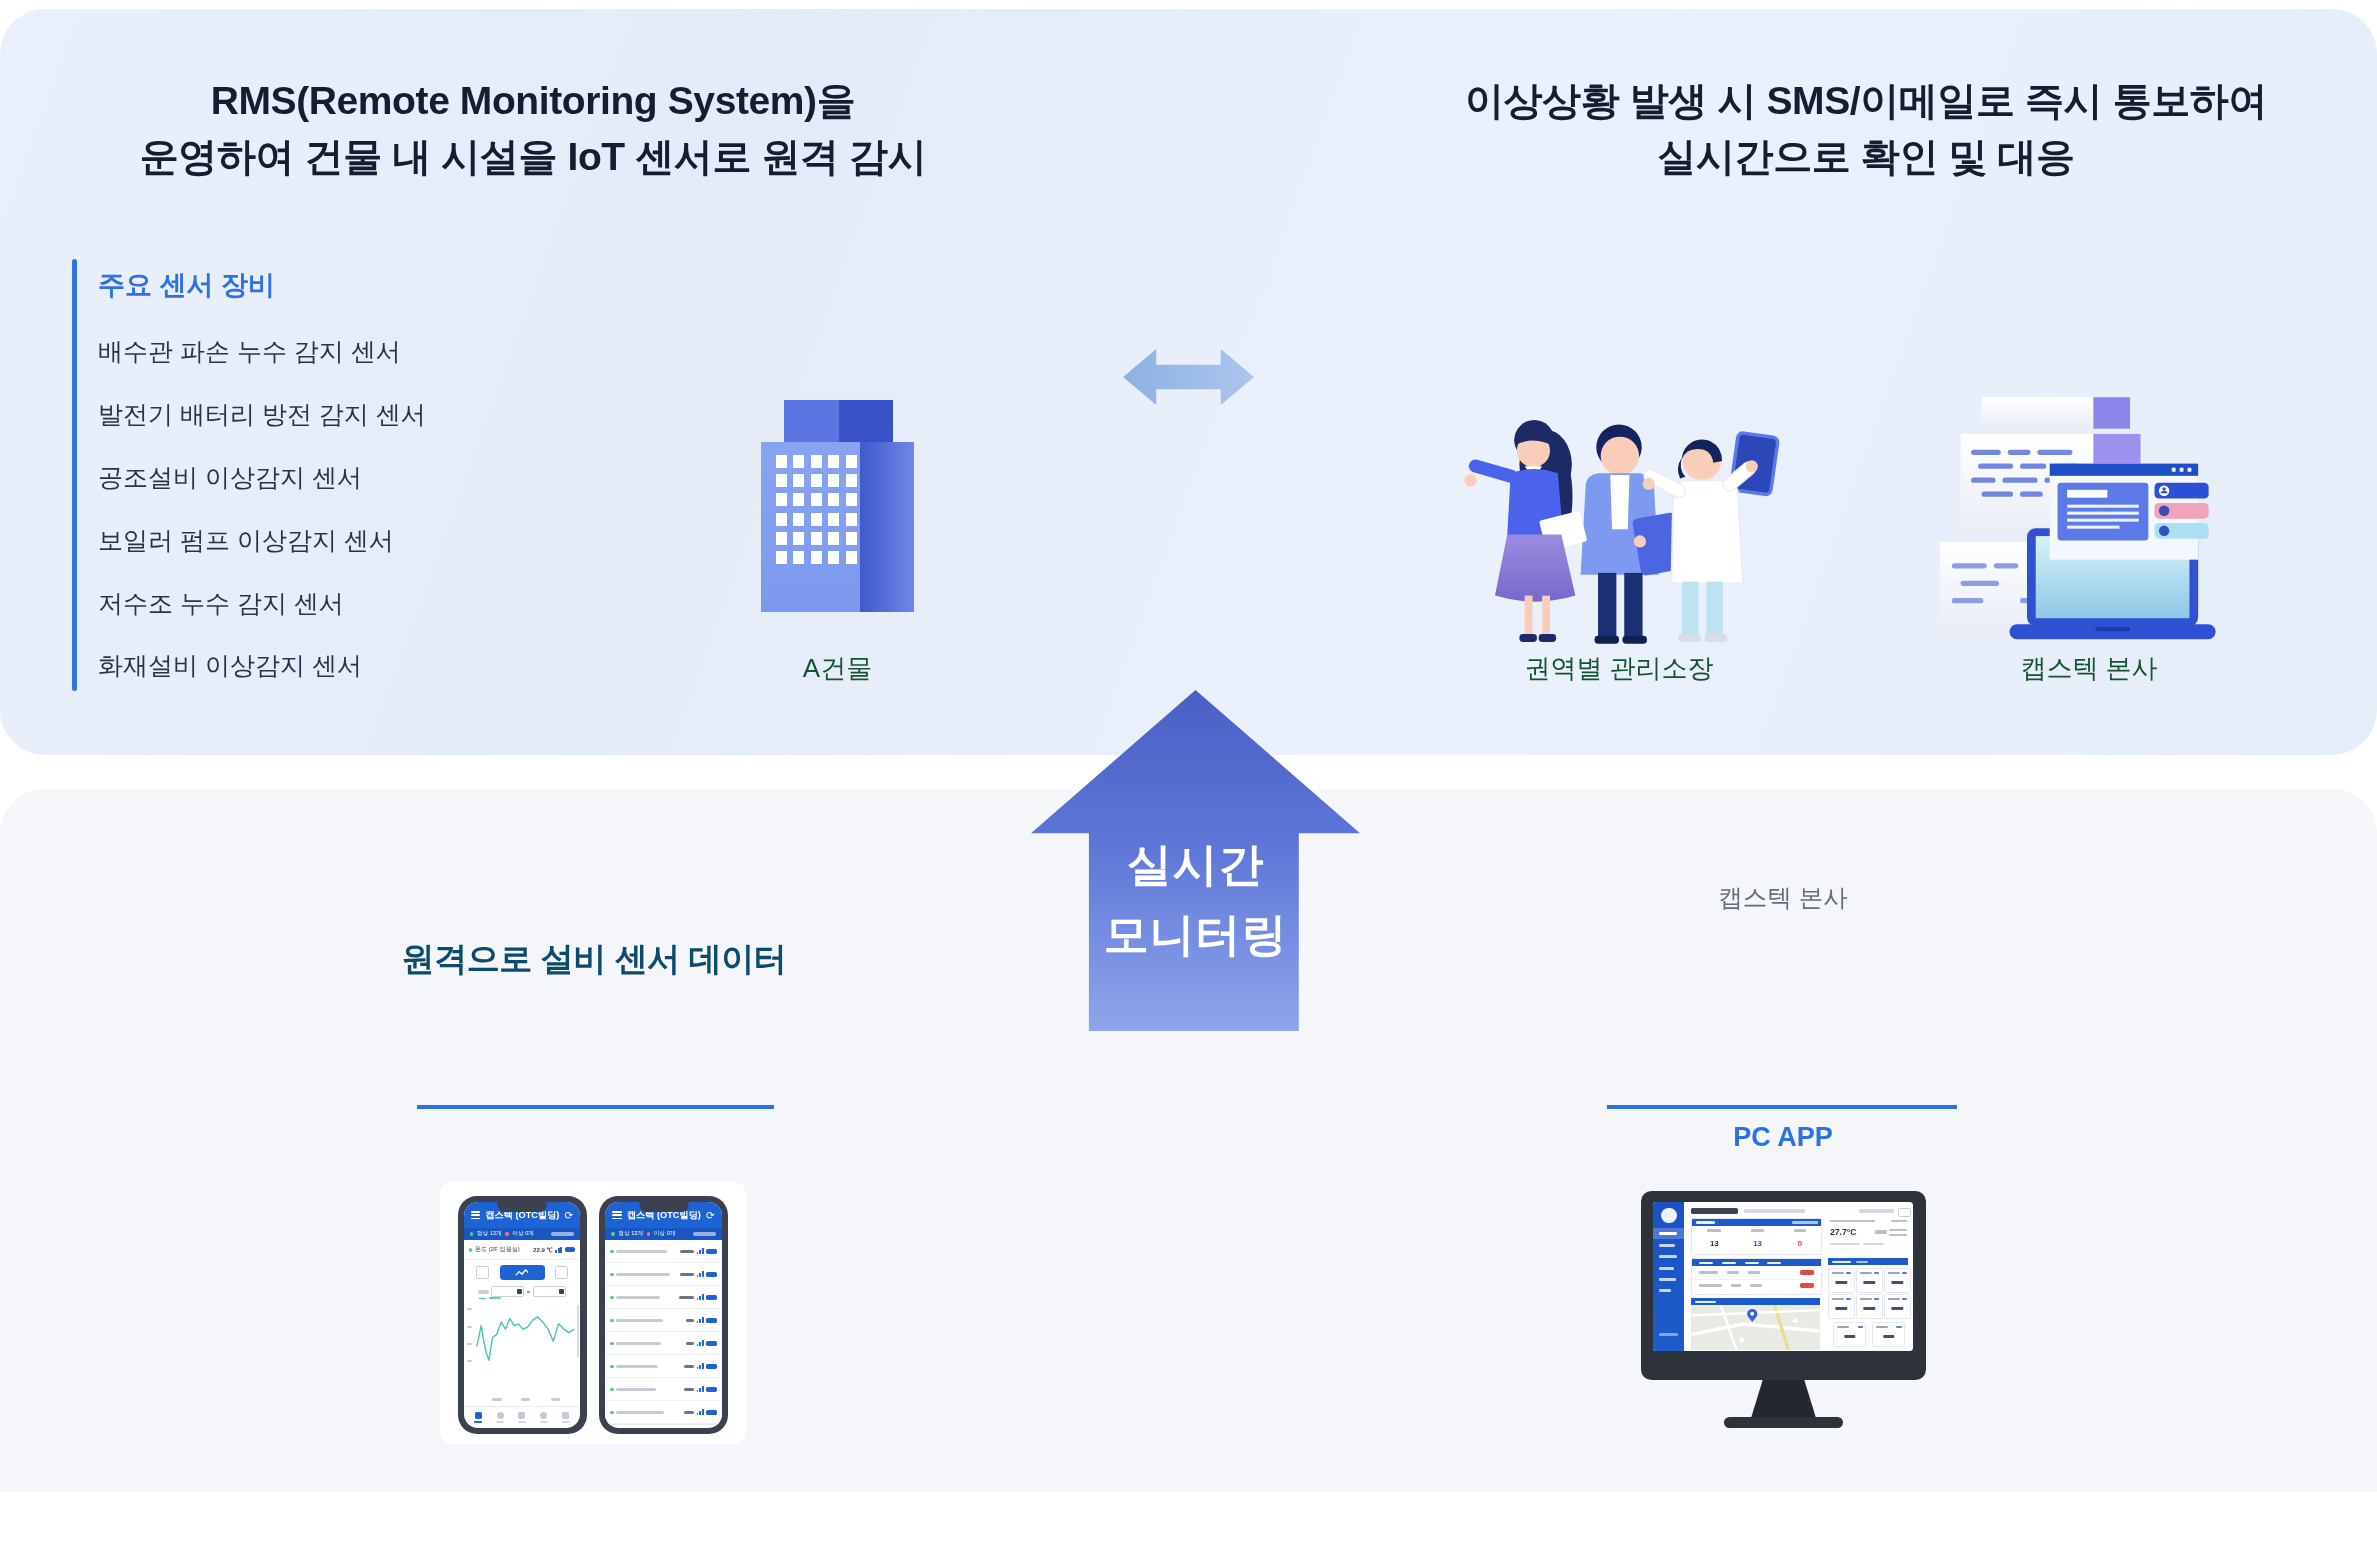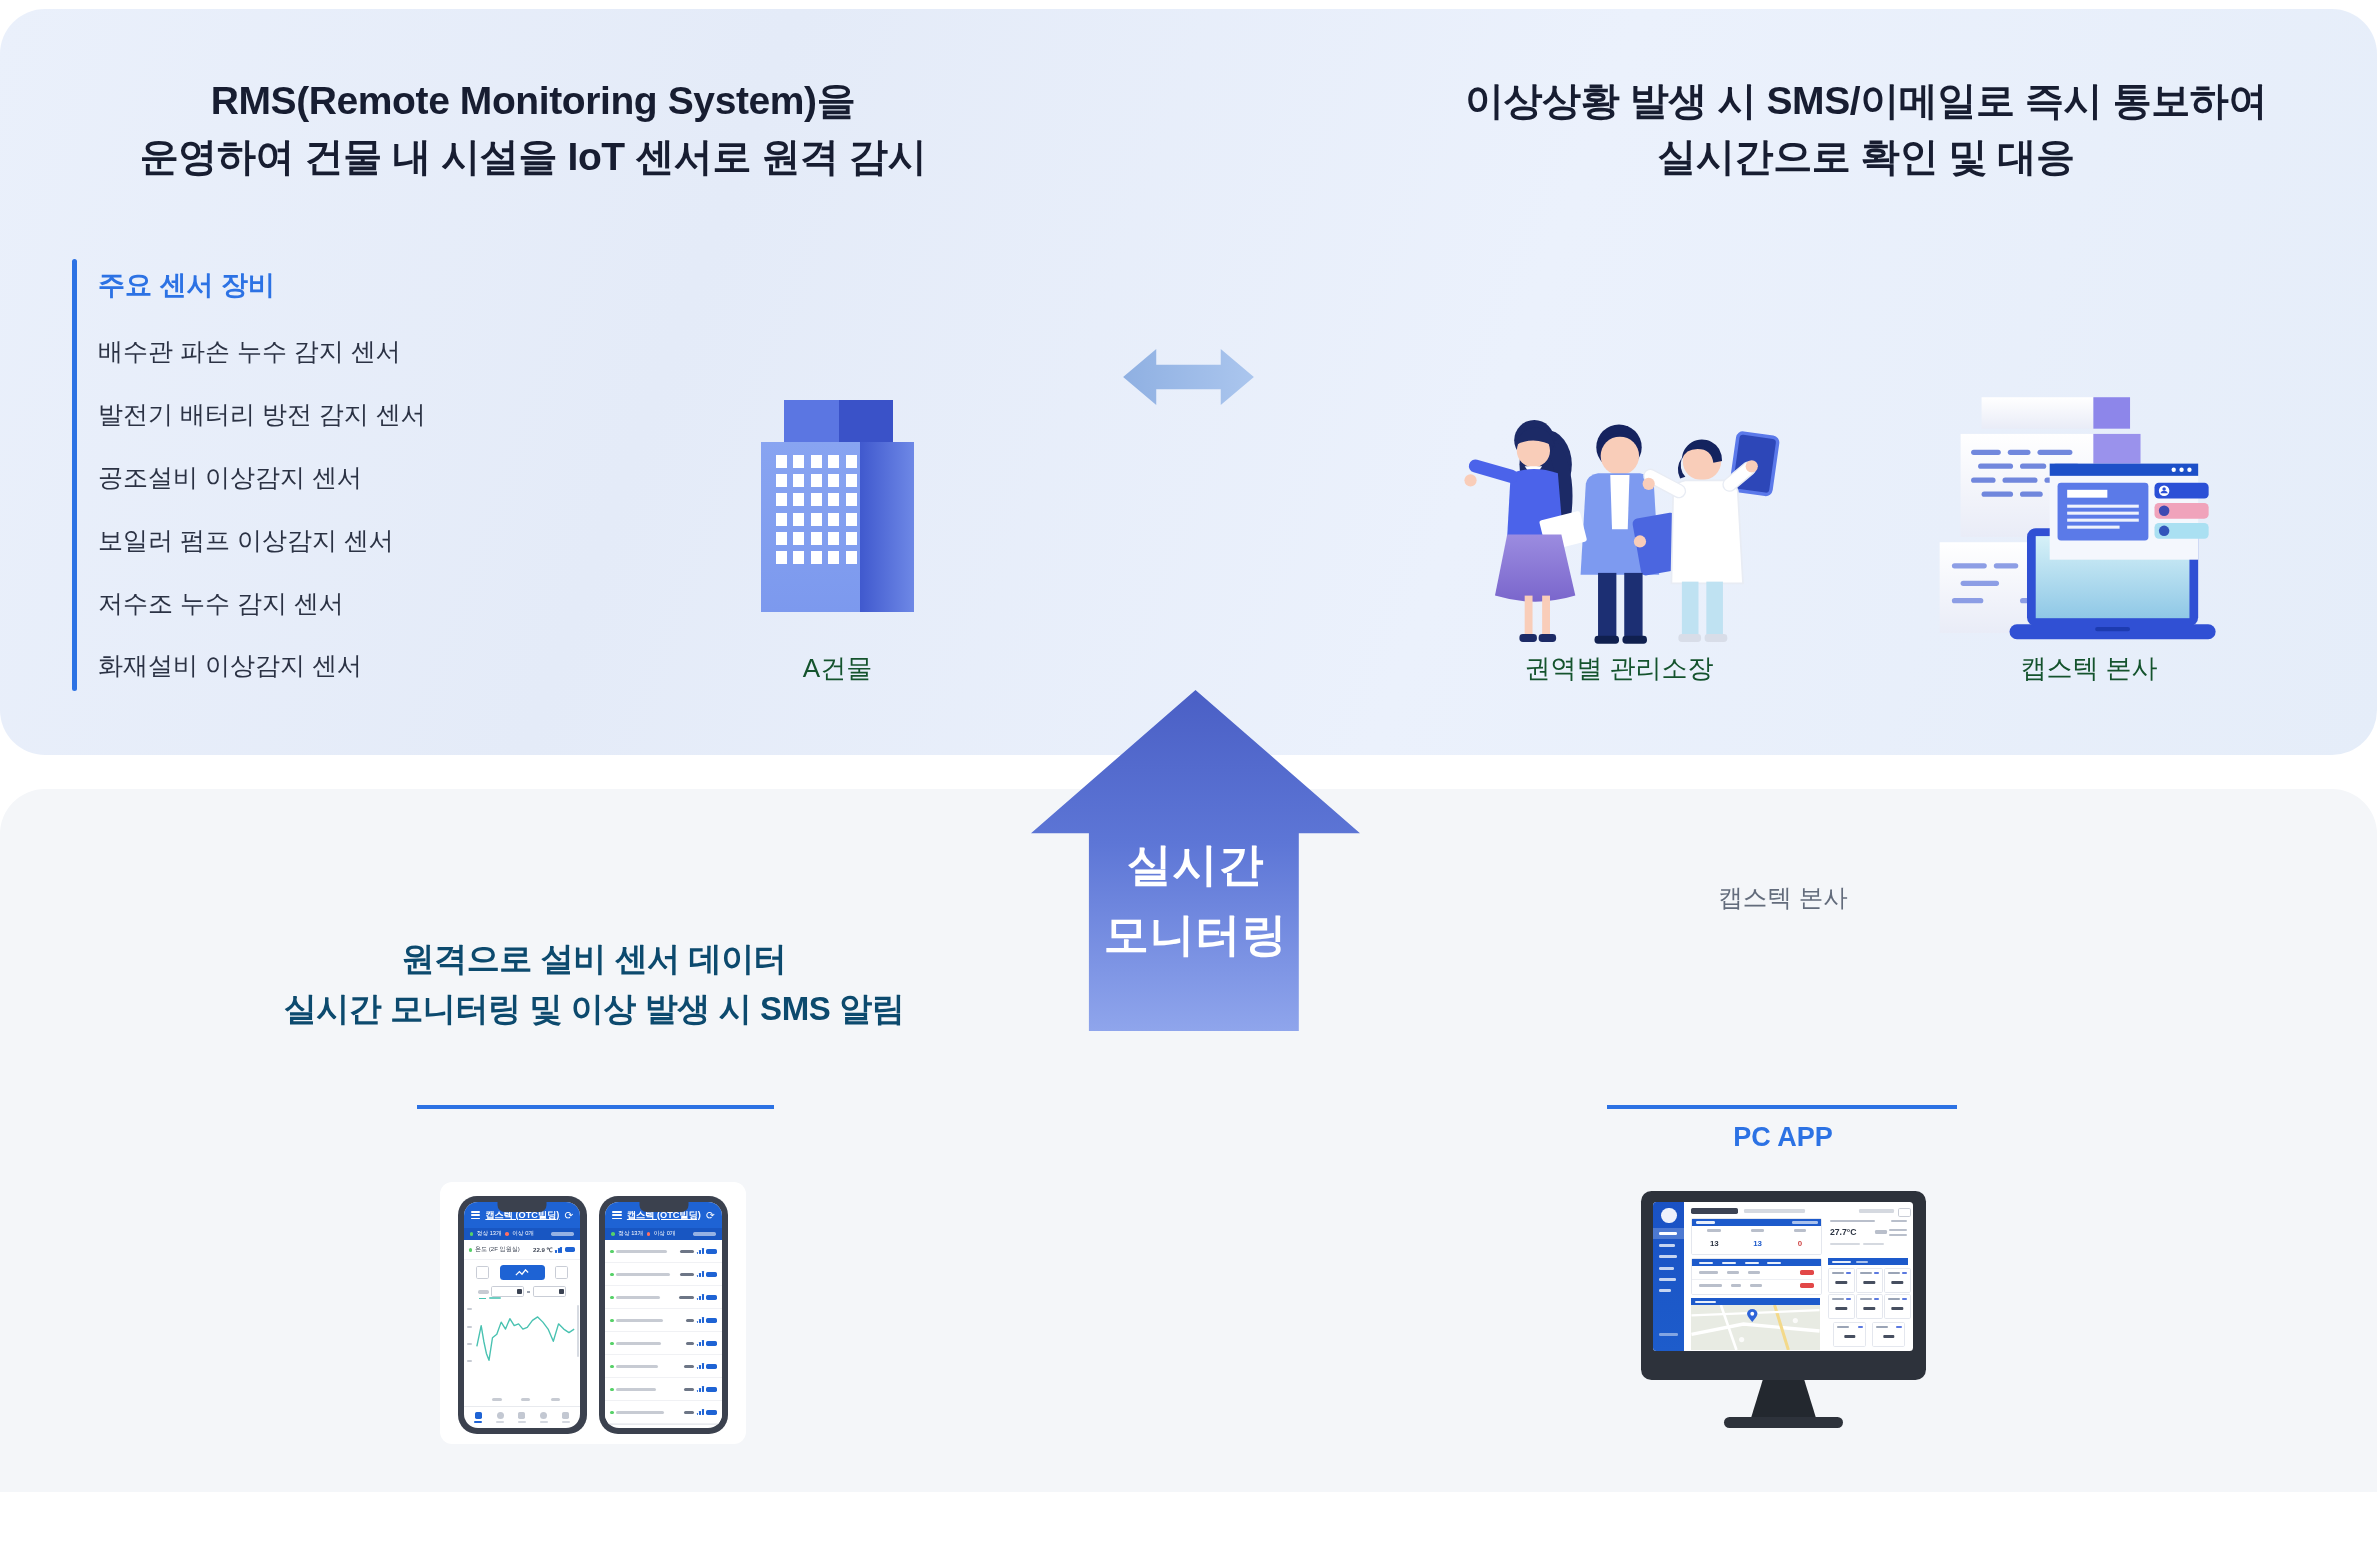--- a/index.html
+++ b/index.html
@@ -25,21 +25,21 @@
   .bld-front{background:linear-gradient(180deg,#88a4f1,#7c99ee);}
   .bld-side{background:linear-gradient(90deg,#4059ce,#6e88e6);}
   .bld-topL{background:#5b76e2;} .bld-topR{background:#3a52c8;}
   .bld-win{position:absolute;width:11.4px;height:13px;background:#ffffff;}
   
   .card{background:#ffffff;border-radius:12.2px;}
   .phone{background:#3b414e;border-radius:19px;}
   .phone-screen{position:absolute;left:6.1px;top:6.1px;right:6.1px;bottom:6.1px;background:#ffffff;border-radius:14px;overflow:hidden;display:flex;flex-direction:column;}
   .phone-notch{position:absolute;top:6.1px;left:50%;transform:translateX(-50%);width:49px;height:9.6px;background:#3b414e;border-radius:0 0 7px 7px;z-index:3;}
   .ph-header{height:26px;background:#1e63d4;display:flex;align-items:center;padding:0 7px;gap:5.2px;flex:0 0 auto;}
-  .ph-title{flex:1;text-align:center;color:#fff;font-size:9.2px;font-weight:700;white-space:nowrap;text-decoration:underline;}
+  .ph-title{flex:1;text-align:center;color:#fff;font-size:9.2px;font-weight:700;white-space:nowrap;}
   .ph-burger{width:10.5px;display:flex;flex-direction:column;gap:1.7px;}
   .ph-burger i{display:block;height:1.7px;background:#fff;border-radius:0.9px;}
   .ph-refresh{color:#fff;font-size:10.5px;line-height:10.5px;}
   .ph-status{height:12.2px;background:#1856c2;display:flex;align-items:center;gap:3.5px;padding:0 6.1px;flex:0 0 auto;}
   .dot{width:3.5px;height:3.5px;border-radius:50%;display:inline-block;}
   .ph-status span{color:#fff;font-size:5.7px;white-space:nowrap;}
   .ph-status .ts{margin-left:auto;width:23px;height:3.5px;background:rgba(255,255,255,.55);border-radius:1.7px;}
   .ph-body{flex:1;position:relative;background:#fff;}
   .ph-nav{flex:0 0 21px;border-top:0.9px solid #e8eaee;display:flex;align-items:center;justify-content:space-around;padding:0 3.5px;}
   .nav-ic{width:12.2px;display:flex;flex-direction:column;align-items:center;gap:1.7px;}
@@ -280,21 +280,20 @@
   </svg>
   <div class="abs illu-label" style="left:1936px;top:651px;width:306px;">캡스텍 본사</div>
 
   <div class="abs big-arrow" style="left:1031px;top:690px;width:329px;height:341px;z-index:4;">
     <div class="abs big-arrow-text" style="top:145px;">실시간</div>
     <div class="abs big-arrow-text" style="top:215px;">모니터링</div>
   </div>
 
   <div class="abs desc" style="left:262px;top:934px;width:664px;">
     <div>원격으로 설비 센서 데이터</div>
-    <div>실시간 모니터링 및 이상 발생 시 SMS 알림</div>
   </div>
   <div class="abs blue-line" style="left:417px;top:1105px;width:357px;"></div>
 
   <div class="abs card" style="left:440px;top:1182px;width:306px;height:262px;">
 
     <div class="abs phone" style="left:17.5px;top:14px;width:129px;height:238px;">
       <div class="phone-notch"></div>
       <div class="phone-screen">
         <div class="ph-header">
           <span class="ph-burger">

